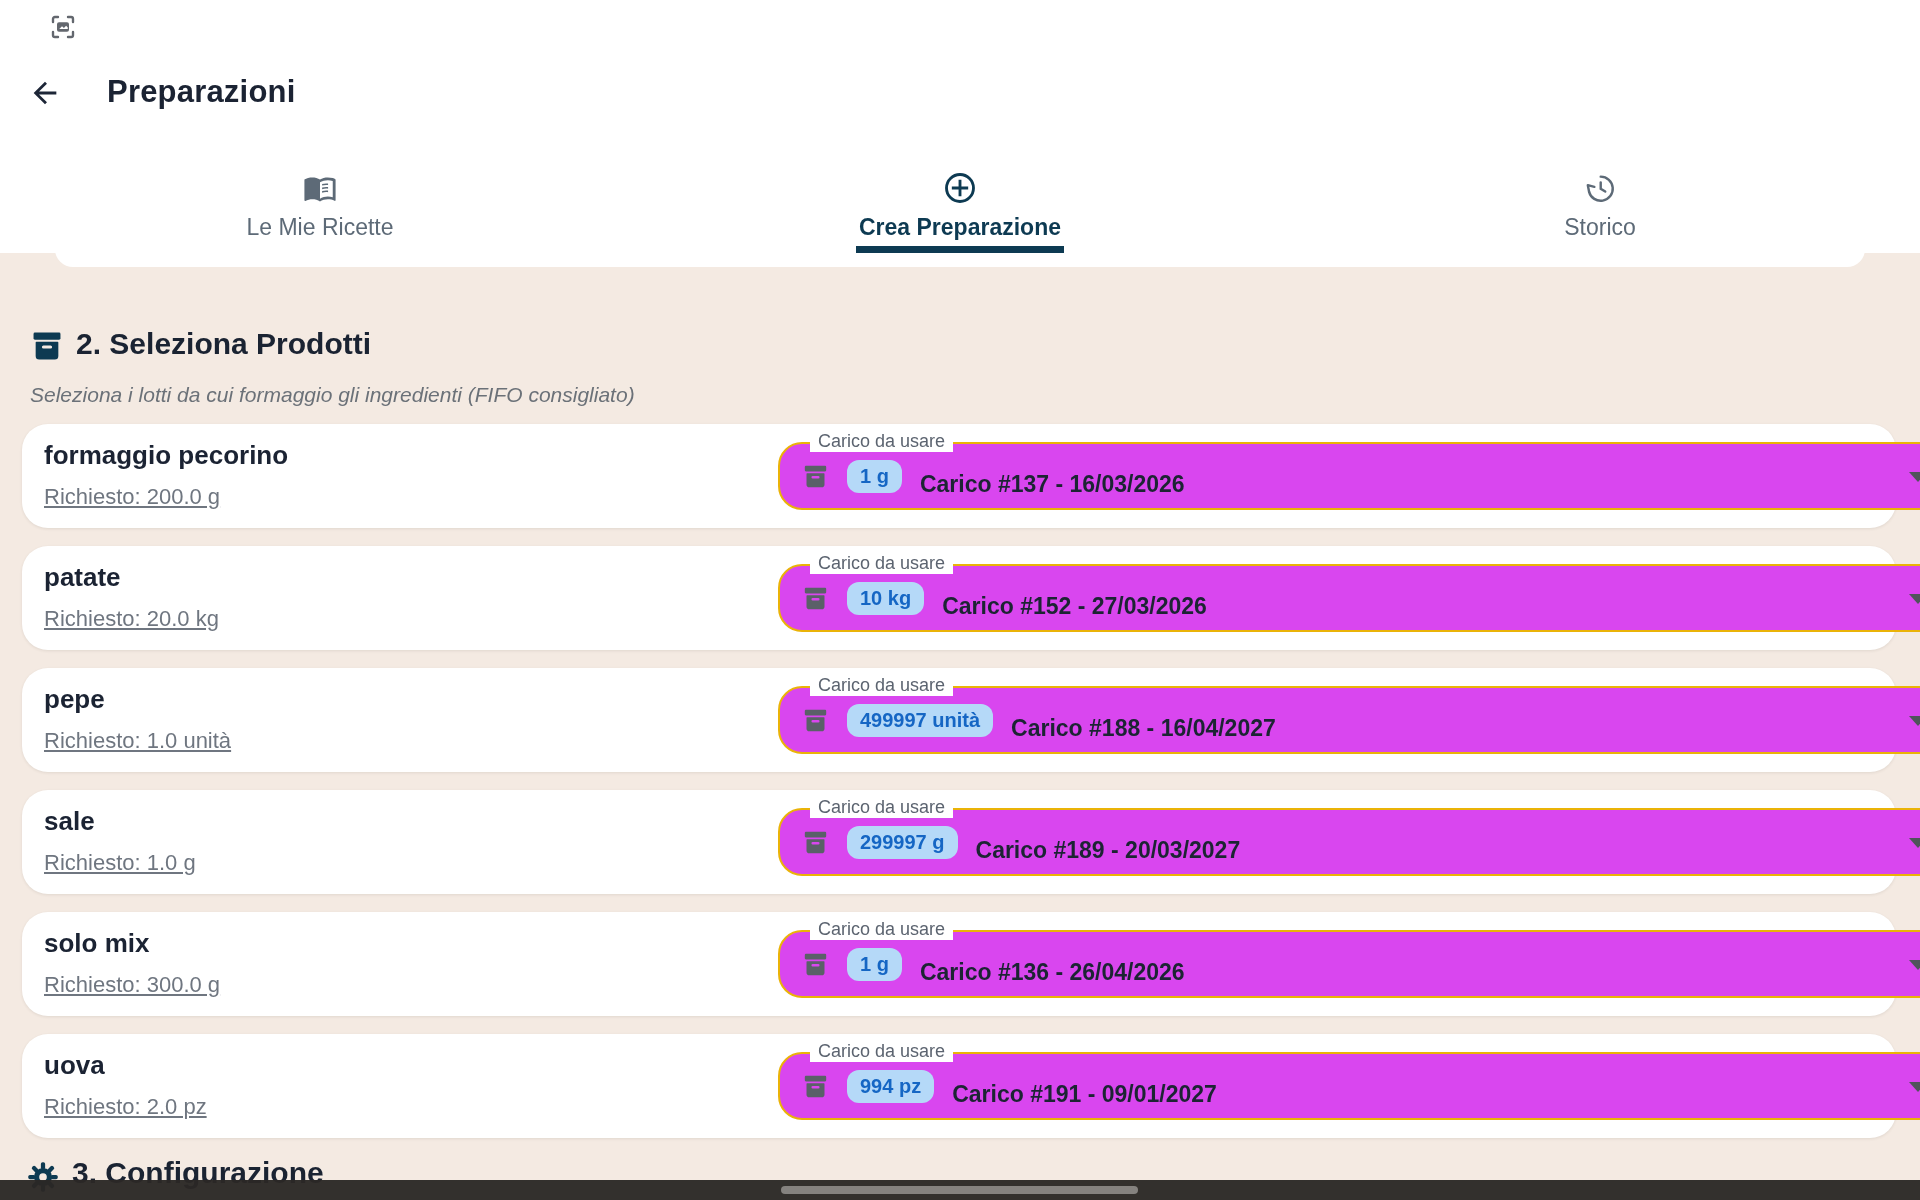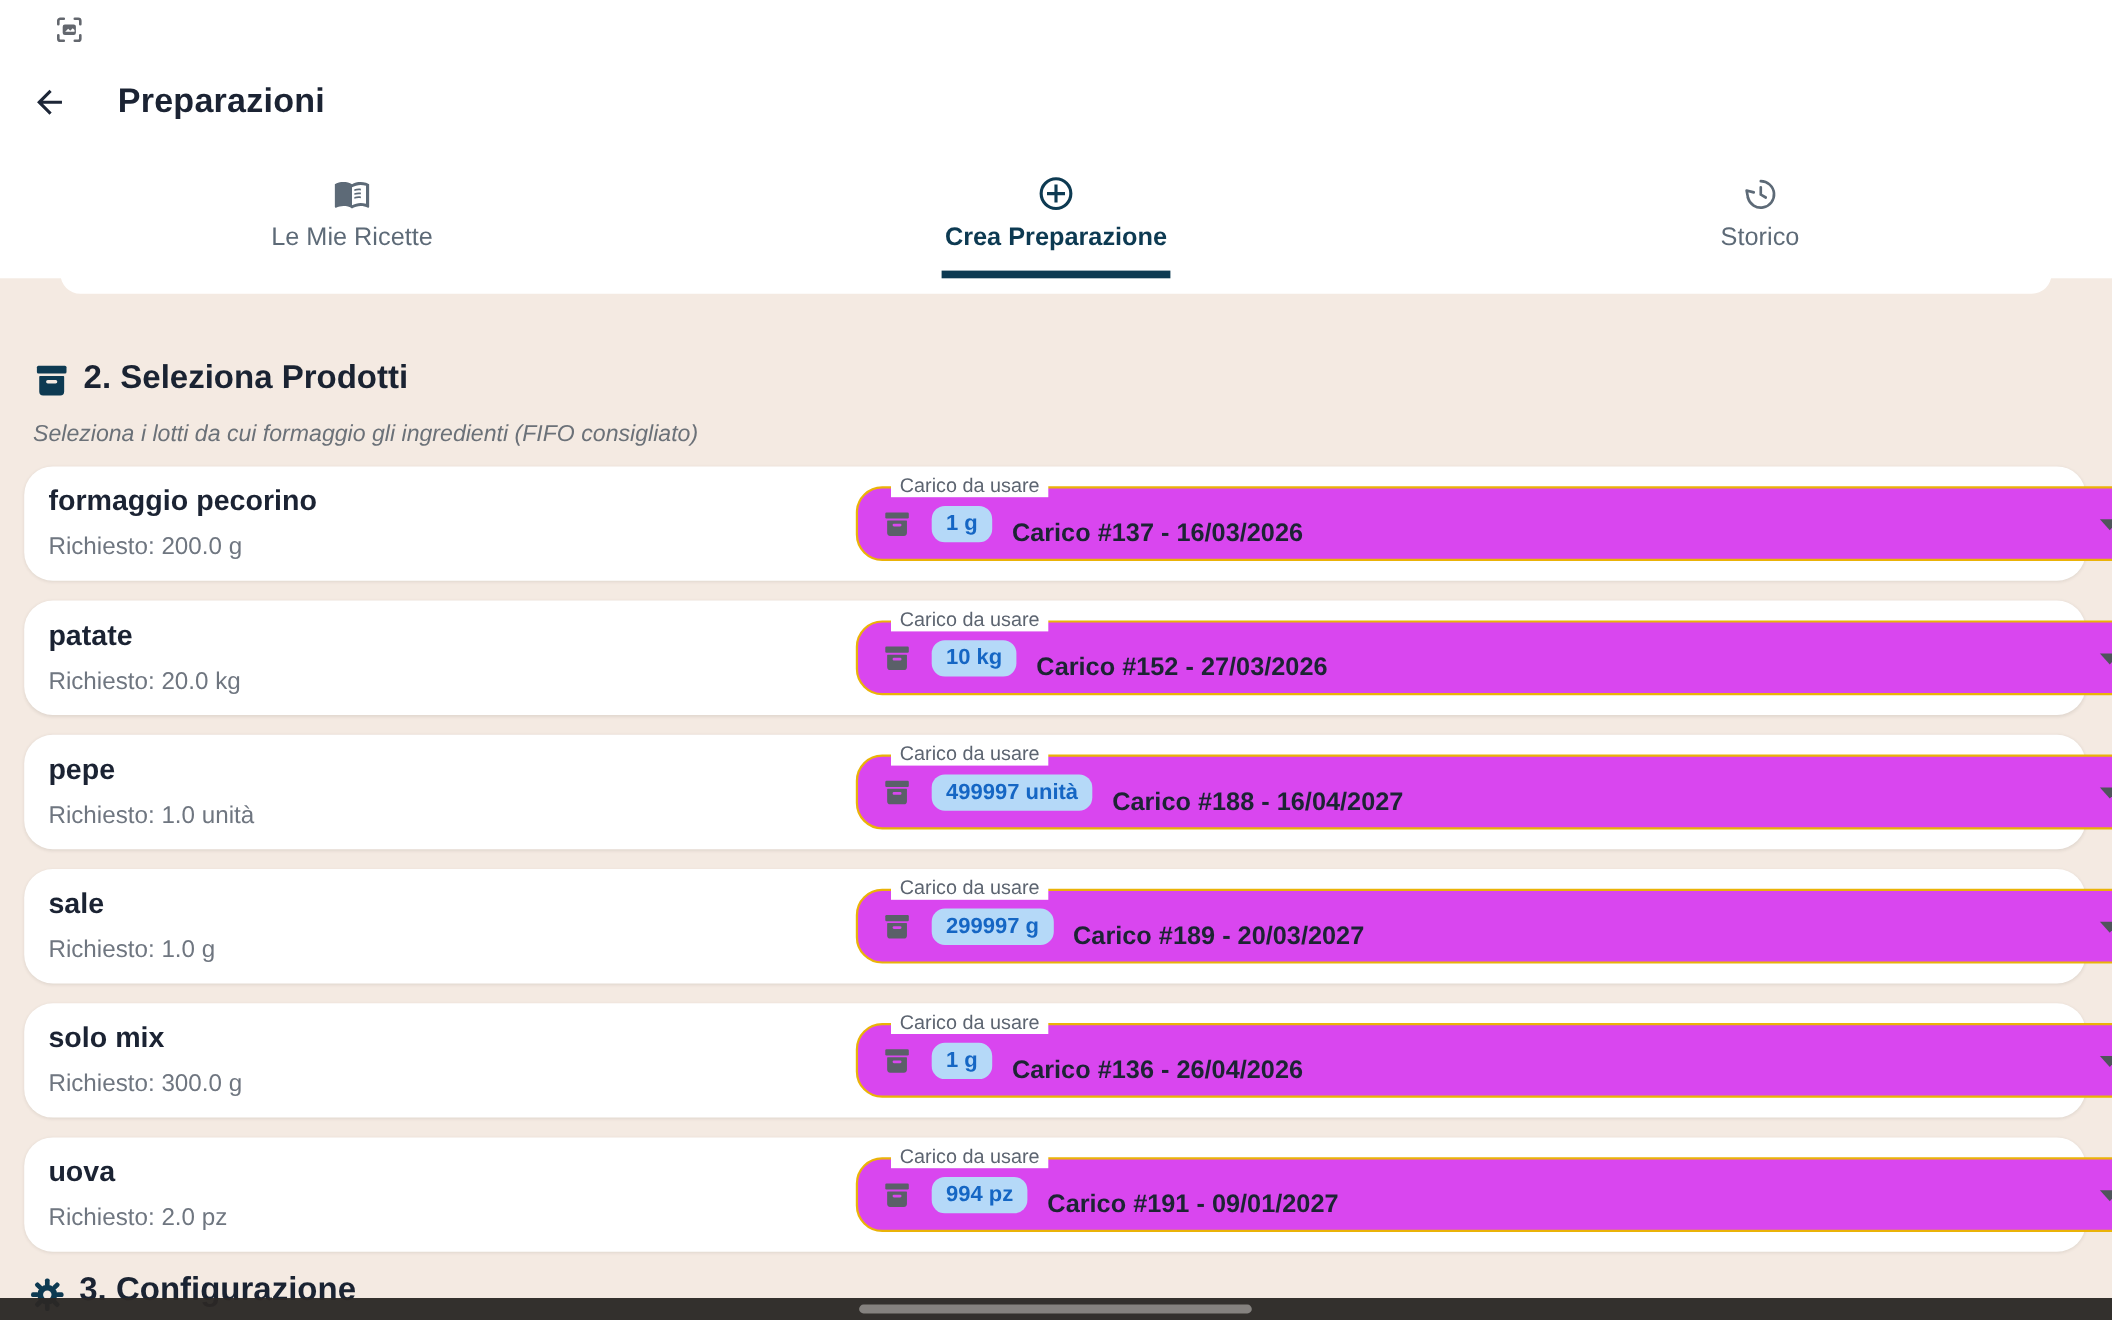--- a/index.html
+++ b/index.html
@@ -13,21 +13,21 @@
   }
   .abs { position:absolute; }
 
   
   .scan-btn { left:48px; top:12px; width:30px; height:30px; cursor:pointer; }
   .back-btn { left:28px; top:76px; width:34px; height:34px; cursor:pointer; }
   .page-title { left:107px; top:74px; font-size:31px; font-weight:bold; color:#1b2333; letter-spacing:.2px; }
 
   
   .tabbar { left:0; top:140px; width:1920px; height:113px; display:flex; }
-  .tab { flex:1 1 0; display:flex; flex-direction:column; align-items:center; justify-content:flex-start; cursor:pointer; color:#5d6a77; }
+  .tab { flex:1 1 0; display:flex; flex-direction:column; align-items:center; justify-content:center; cursor:pointer; color:#5d6a77; }
   .tab .tab-icon { margin-top:18px; height:36px; display:flex; align-items:center; }
   .tab .tab-label { margin-top:8px; font-size:23px; font-weight:500; }
   .tab.active { color:#0d3a52; }
   .tab.active .tab-label { font-weight:bold; }
   .tab-underline { left:856px; top:246px; width:208px; height:7px; background:#0d3a52; }
 
   
   .content-bg { left:0; top:253px; width:1920px; height:947px; background:#f4eae2; }
   .card1-remnant { left:55px; top:198px; width:1810px; height:69px; background:#ffffff; border-radius:0 0 18px 18px; }
 
@@ -36,21 +36,21 @@
   .sec2-title { left:76px; top:327px; font-size:30px; font-weight:bold; color:#1a2332; }
   .sec2-subtitle { left:30px; top:383px; font-size:21px; font-style:italic; color:#6b7178; }
 
   
   .prow {
     left:22px; width:1874px; height:104px;
     background:#ffffff; border-radius:26px;
     box-shadow:0 1px 3px rgba(60,50,40,.10);
   }
   .p-name { position:absolute; left:22px; top:16px; font-size:26px; font-weight:bold; color:#1b2333; }
-  .p-req  { position:absolute; left:22px; top:60px; font-size:22px; color:#6f7680; }
+  .p-req  { position:absolute; left:22px; top:60px; font-size:22px; color:#6f7680;text-decoration:underline; }
 
   .select-field {
     position:absolute; left:756px; top:18px; width:1183px; height:68px;
     border:2px solid #eab308; border-radius:24px;
     display:flex; align-items:center; cursor:pointer; background:#d946ef;
   }
   .select-label {
     position:absolute; left:30px; top:-13px;
     background:#ffffff; padding:0 8px;
     font-size:18px; color:#5c6470; white-space:nowrap;

